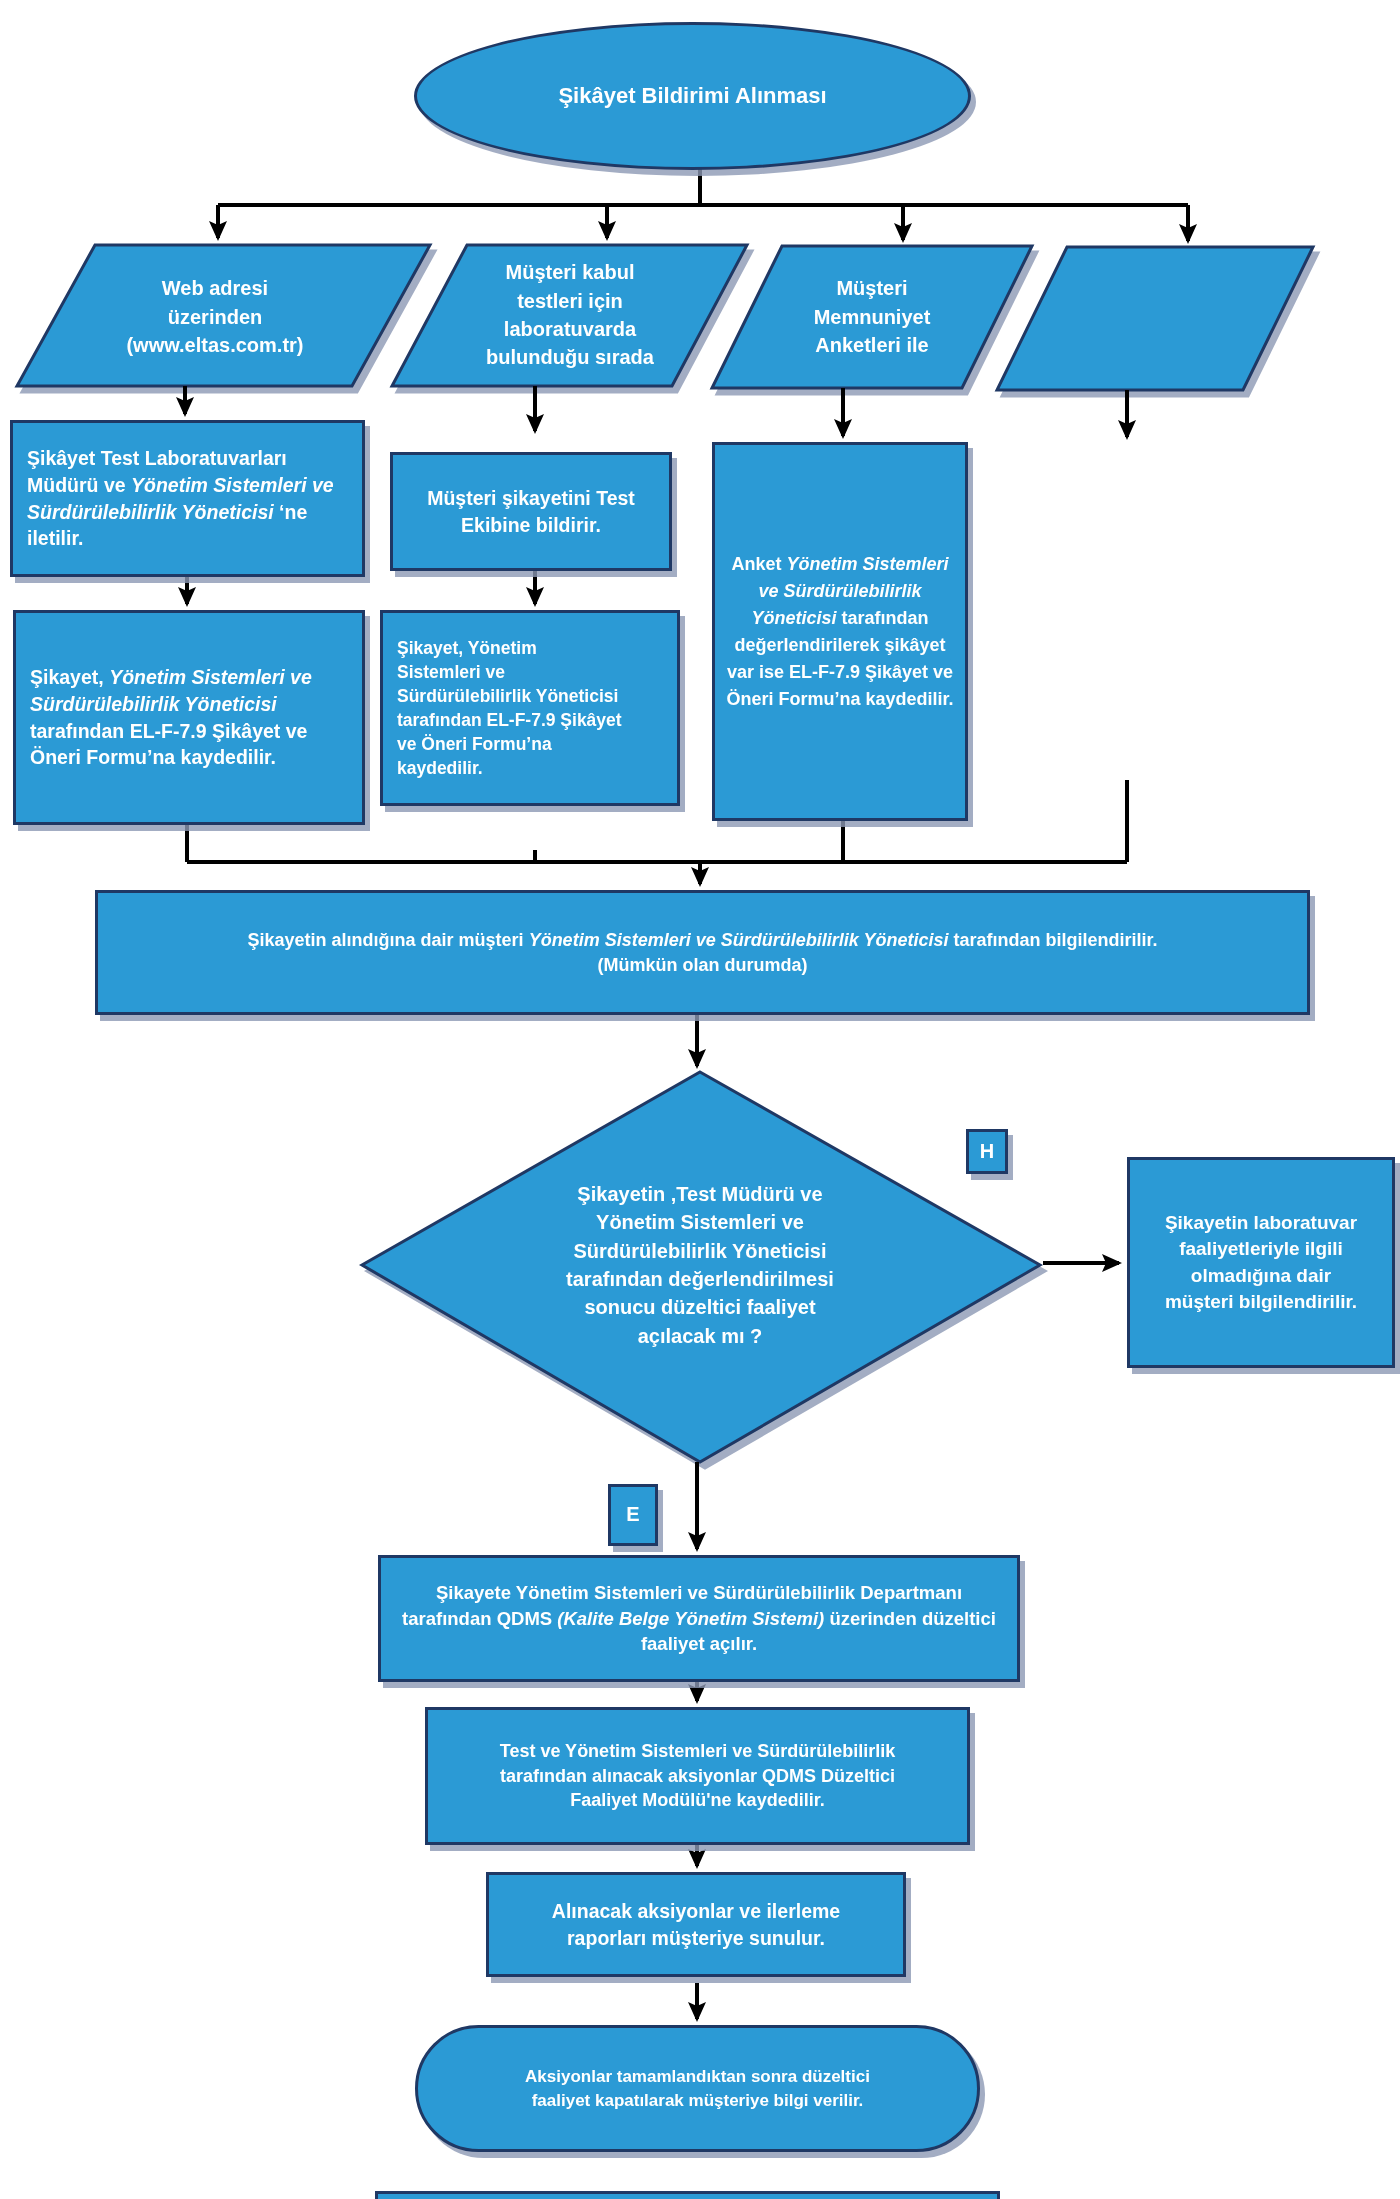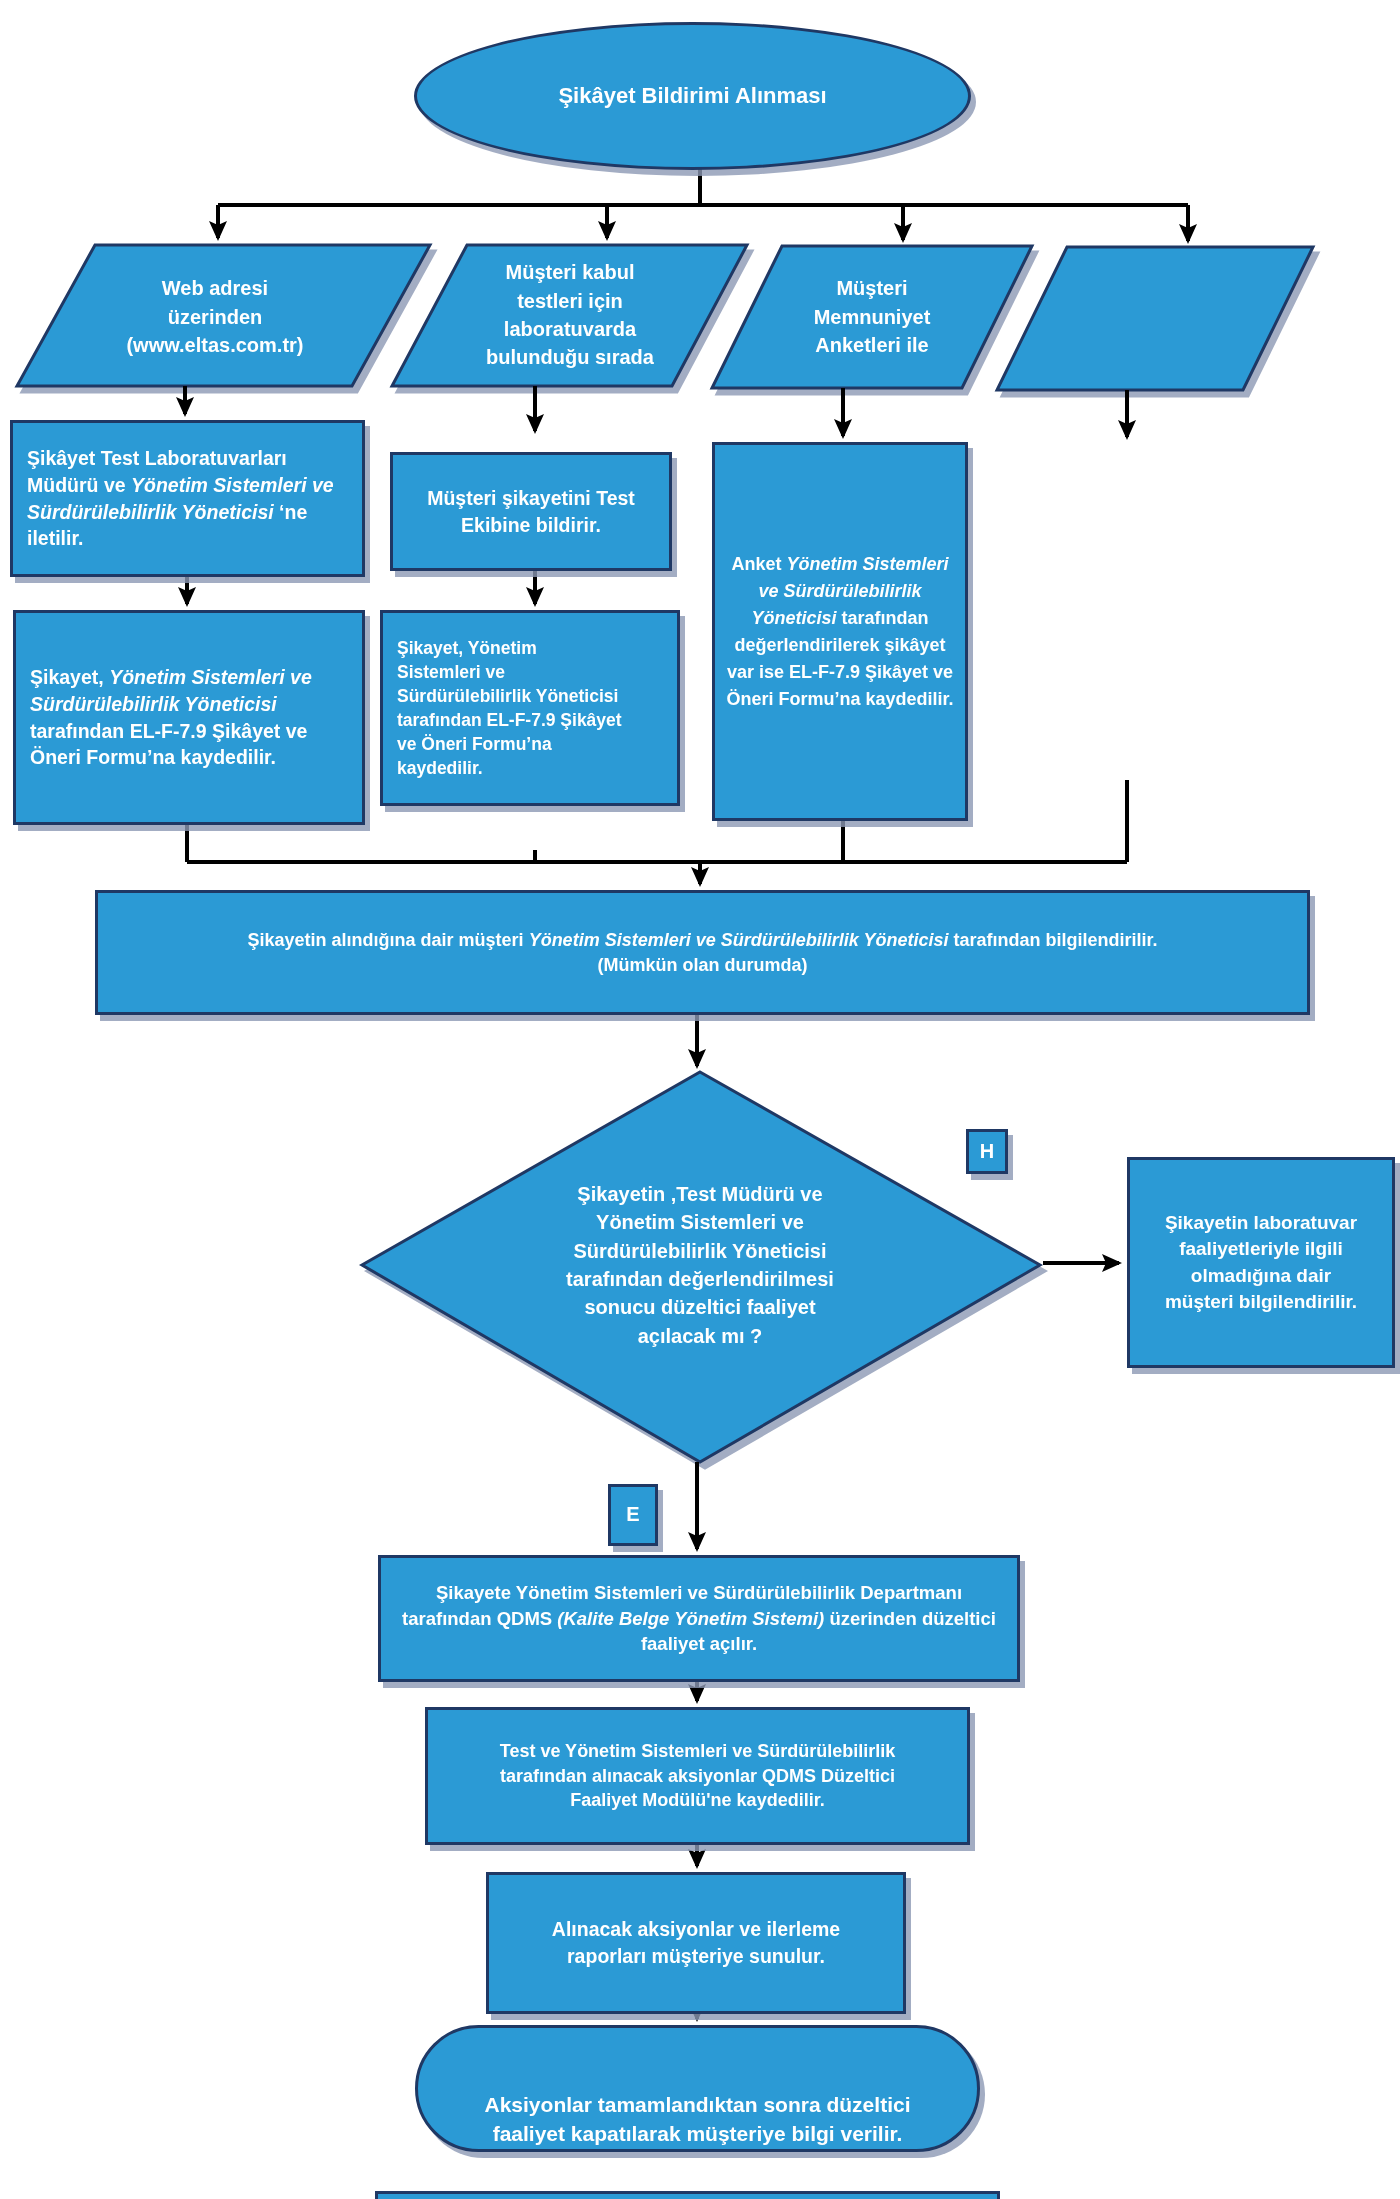--- a/index.html
+++ b/index.html
@@ -155,25 +155,25 @@
   <div class="box" style="left:378px;top:1555px;width:642px;height:127px;font-size:18.5px;padding:6px 20px;">
     <div><span>Şikayete Yönetim Sistemleri ve Sürdürülebilirlik Departmanı tarafından QDMS </span><i>(Kalite Belge Yönetim Sistemi)</i><span> üzerinden düzeltici faaliyet açılır.</span></div>
   </div>
 
   <div class="box preline" style="left:425px;top:1707px;width:545px;height:138px;font-size:18px;">
     <span>Test ve Yönetim Sistemleri ve Sürdürülebilirlik
 tarafından alınacak aksiyonlar QDMS Düzeltici
 Faaliyet Modülü'ne kaydedilir.</span>
   </div>
 
-  <div class="box preline" style="left:486px;top:1872px;width:420px;height:142px;font-size:19.5px;">
+  <div class="box preline" style="left:486px;top:1872px;width:420px;height:105px;font-size:19.5px;">
     <span>Alınacak aksiyonlar ve ilerleme
 raporları müşteriye sunulur.</span>
   </div>
 
-  <div class="box stadium preline" style="left:415px;top:2025px;width:565px;height:127px;font-size:21px;align-items:flex-end;">
+  <div class="box stadium preline" style="left:415px;top:2025px;width:565px;height:127px;font-size:17px;">
     <span>Aksiyonlar tamamlandıktan sonra düzeltici
 faaliyet kapatılarak müşteriye bilgi verilir.</span>
   </div>
 
   <div class="bottombar" style="left:375px;top:2191px;width:625px;height:8px;"></div>
 
 </div>
 
 </body></html>

